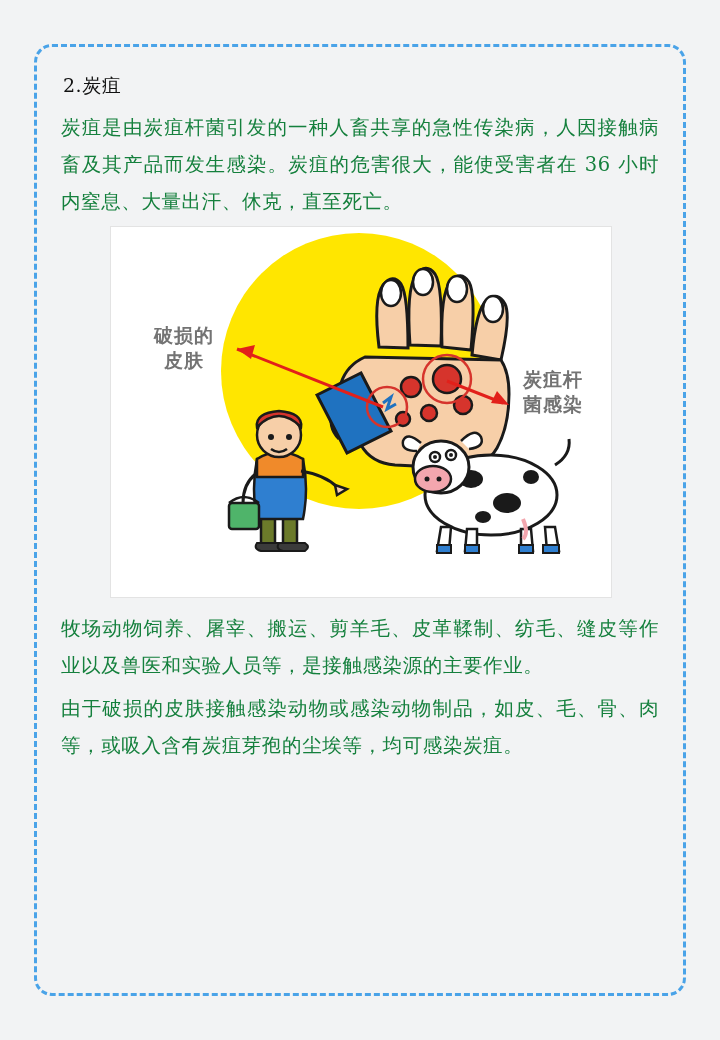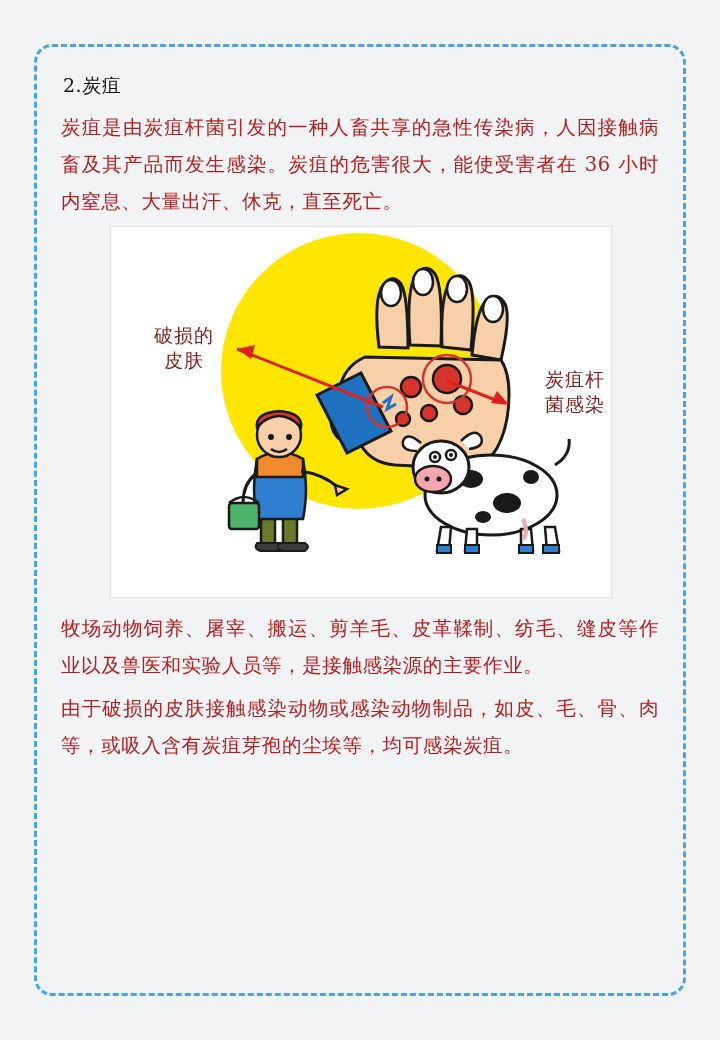--- a/index.html
+++ b/index.html
@@ -38,21 +38,21 @@
   .heading {
     font-size: 19px;
     color: #111;
     letter-spacing: 0.5px;
     margin: 0 0 10px 2px;
     font-family: "DejaVu Serif", serif;
   }
   p.para {
     font-size: 19.5px;
     line-height: 37px;
-    color: #b91c1c;
+    color: #15803d;
     margin: 0 0 6px 0;
     text-align: justify;
     letter-spacing: 0.6px;
     font-family: "DejaVu Serif", serif;
   }
   .figure {
     width: 500px;
     margin: 4px auto 12px auto;
     position: relative;
   }
@@ -67,38 +67,38 @@
     position: absolute;
     left: 110px;
     top: 6px;
     width: 276px;
     height: 276px;
     background: #ffe600;
     border-radius: 50%;
   }
   .label {
     position: absolute;
-    color: #7f1d1d;
-    font-weight: normal;
+    color: #737373;
+    font-weight: bold;
     font-size: 19px;
     line-height: 25px;
     font-family: "DejaVu Sans", sans-serif;
     letter-spacing: 1px;
   }
   .label-left {
     left: 18px;
     top: 96px;
     width: 110px;
     text-align: center;
   }
   .label-right {
     left: 390px;
     top: 140px;
     width: 104px;
-    text-align: right;
+    text-align: center;
   }
 </style>
 </head>
 <body>
 
 <div class="page">
   <div class="dashed-frame">
     <div class="content">
 
       <div class="heading">2.炭疽</div>

